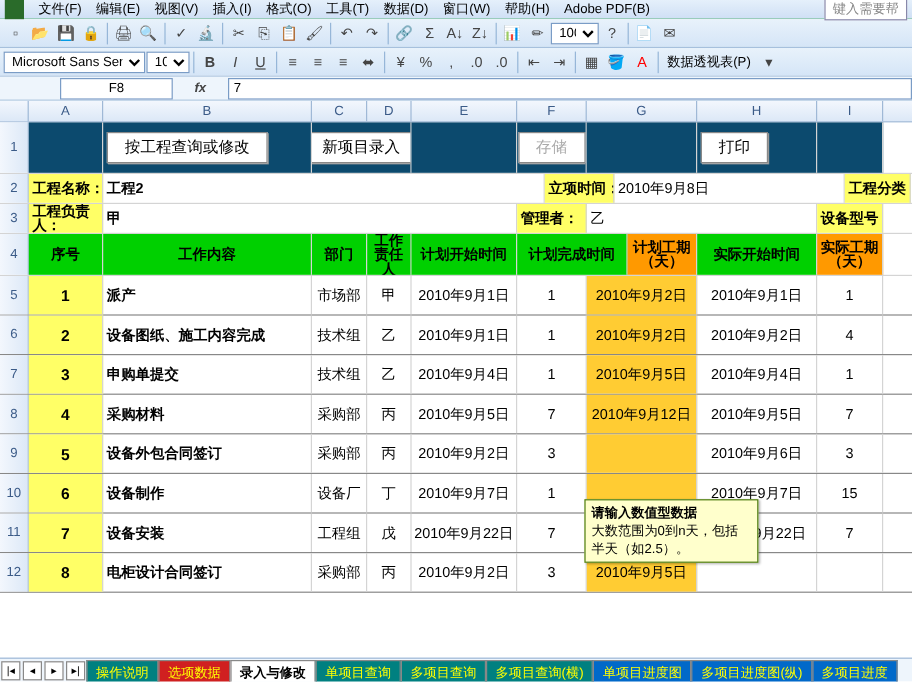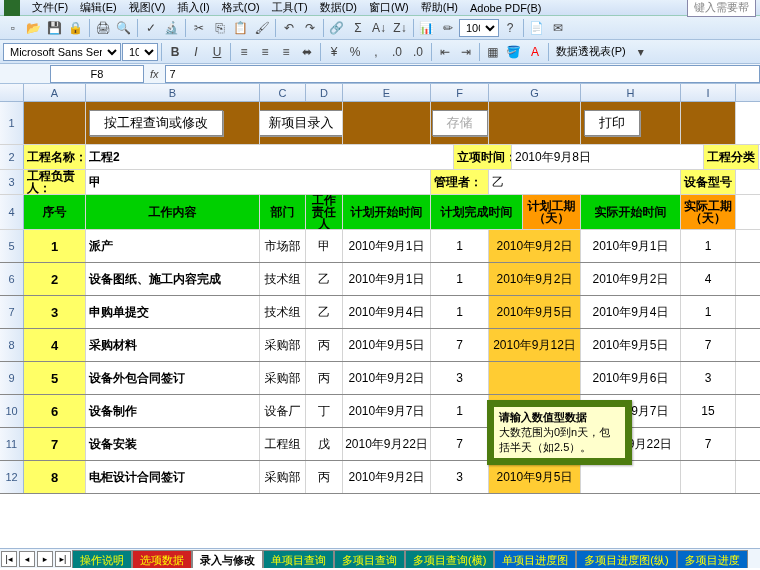--- a/index.html
+++ b/index.html
@@ -14,59 +14,59 @@
 
 .toolbar { display: flex; align-items: center; background: linear-gradient(#e8f2fb, #d5e5f7); height: 24px; border-bottom: 1px solid #a6c0dd; padding: 0 3px; gap: 1px; }
 .tb-btn { width: 20px; height: 20px; display: flex; align-items: center; justify-content: center; border: 1px solid transparent; cursor: pointer; font-size: 12px; color: #444; }
 .tb-sep { width: 1px; height: 18px; background: #96b6d8; margin: 0 2px; }
 .font-select { height: 18px; font-size: 11px; border: 1px solid #7a9cc6; background: #fff; padding: 0 2px; }
 .zoom { width: 40px; }
 
 
 .formula-bar { display: flex; align-items: center; height: 20px; background: #eef5fc; border-bottom: 1px solid #a6c0dd; padding-left: 32px; }
 .name-box { width: 94px; height: 18px; border: 1px solid #7a9cc6; background: #fff; text-align: center; margin-left: 18px; font-size: 11px; line-height: 16px; }
-.fx-label { margin: 0 6px; font-style: italic; color: #444; }
+.fx-label { margin: 0 18px; font-style: italic; color: #444; font-weight: bold; }
 .formula-input { flex: 1; height: 18px; border: 1px solid #7a9cc6; background: #fff; padding: 0 4px; font-size: 11px; line-height: 16px; }
 
 
 .grid-area { position: relative; background: #fff; height: 484px; overflow: hidden; }
 .col-headers { display: flex; height: 18px; background: linear-gradient(#f3f7fd,#dce8f7); border-bottom: 1px solid #9fb8d6; }
 .corner { width: 24px; border-right: 1px solid #9fb8d6; background: linear-gradient(#f3f7fd,#dce8f7); }
 .col-h { text-align: center; border-right: 1px solid #9fb8d6; color: #3b5b88; font-size: 11px; line-height: 18px; }
 .col-A{width:62px}.col-B{width:174px}.col-C{width:46px}.col-D{width:37px}.col-E{width:88px}.col-F{width:58px}.col-G{width:92px}.col-H{width:100px}.col-I{width:55px}
 
 .rows { position: relative; }
 .row { display: flex; border-bottom: 1px solid #d4d4d4; }
 .row-h { width: 24px; background: linear-gradient(90deg,#f3f7fd,#dce8f7); border-right: 1px solid #9fb8d6; text-align: center; color: #3b5b88; font-size: 11px; display:flex; align-items:center; justify-content:center; }
 .cell { border-right: 1px solid #d4d4d4; padding: 2px 3px; font-size: 12px; display: flex; align-items: center; overflow: hidden; white-space: nowrap; }
 
 
 .row1 { height: 43px; }
-.teal { background: #a16207; }
+.teal { background: #0c4a6e; }
 .action-btn { background: #fff; border: 1px solid #888; box-shadow: 1px 1px 0 #999; padding: 3px 14px; font-size: 13px; cursor: pointer; }
 .action-btn.dim { color: #aaa; }
 
 .row2, .row3 { height: 25px; }
 .yellow-lbl { background: #ffff66; font-weight: bold; font-size: 12px; }
 
 
 .row4 { height: 35px; }
 .hdr-green { background: #00d000; color: #000; font-weight: bold; justify-content: center; text-align:center; }
 .hdr-orange { background: #ff9900; color: #000; font-weight: bold; justify-content: center; text-align:center; }
 
 
 .data-row { height: 33px; }
 .num-col { background: #ffff66; font-weight: bold; justify-content: center; font-size: 13px; }
 .g-col { background: #ffcc33; justify-content: center; }
 .center { justify-content: center; }
 .bold { font-weight: bold; }
 .bb { border-bottom: 1px solid #888; }
 
 
-.comment { position: absolute; background: #ffffcc; border: 7px solid #4d7c0f; box-shadow: 1px 1px 2px rgba(0,0,0,.3); padding: 3px 5px; font-size: 11px; width: 145px; top: 316px; left: 487px; z-index: 10; }
+.comment { position: absolute; background: #ffffcc; border: 1px solid #4d7c0f; box-shadow: 1px 1px 2px rgba(0,0,0,.3); padding: 3px 5px; font-size: 11px; width: 145px; top: 332px; left: 487px; z-index: 10; }
 .comment .tt { font-weight: bold; }
 
 
 .sheet-tabs { position: absolute; bottom: 0; left: 0; right: 0; display: flex; align-items: center; height: 20px; background: #eef5fc; border-top: 1px solid #9fb8d6; }
 .nav-btns { display: flex; }
 .nav-btn { width: 16px; height: 16px; border: 1px solid #888; margin: 1px; background: #fff; font-size: 9px; display:flex;align-items:center;justify-content:center; cursor:pointer;}
 .tab { padding: 2px 7px; border: 1px solid #888; border-bottom: none; background: #008080; color: #ffff00; font-size: 11px; margin-top: 2px; cursor: pointer; white-space: nowrap; }
 .tab.t-red { background: #d02020; color: #ffff00; }
 .tab.t-white { background: #fff; color: #000; font-weight: bold; }
 .tab.t-blue { background: #0169c9; color: #ffff00; }

